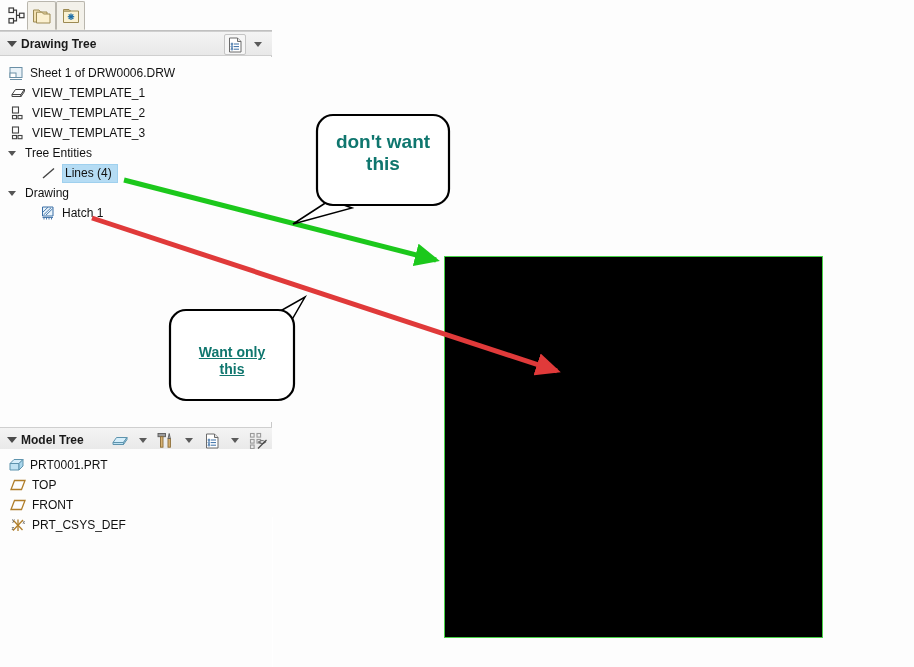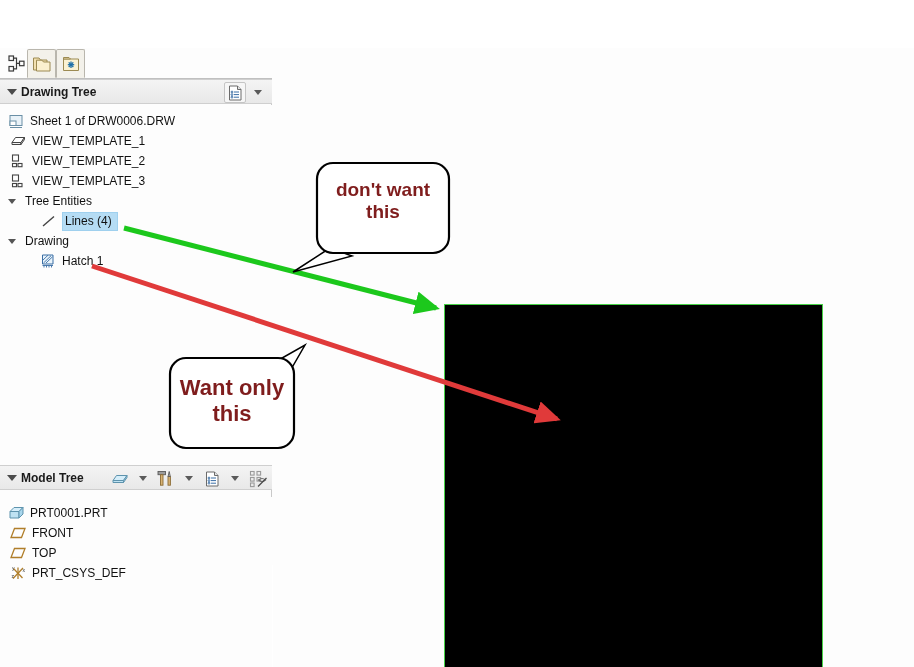--- a/index.html
+++ b/index.html
@@ -6,21 +6,21 @@
   html, body {
     margin: 0; padding: 0;
     width: 914px; height: 667px;
     overflow: hidden;
     background: #ffffff;
     font-family: "Liberation Sans", sans-serif;
     font-size: 12px;
     color: #1a1a1a;
   }
 
-  #root { position: relative; width: 914px; height: 517px; background: #fdfdfd; margin-top: 48px; }
+  #root { position: relative; width: 914px; height: 517px; background: #fdfdfd; }
 
   
   #left-panel {
     position: absolute; left: 0; top: 0; width: 272px; height: 667px;
     background: #fdfdfd;
     border-right: 1px solid #c9c9c9;
   }
 
   
   #tabstrip {
@@ -70,21 +70,21 @@
   }
   .hdr-btn.plain { background: transparent; border: none; }
   .caret {
     width: 0; height: 0; margin: 0 3px;
     border-left: 4px solid transparent;
     border-right: 4px solid transparent;
     border-top: 5px solid #5a5a5a;
   }
 
   #drawing-tree-header { top: 31px; }
-  #model-tree-header { top: 417px; }
+  #model-tree-header { top: 427px; }
 
   
   .tree-body { position: absolute; left: 0; width: 272px; background: #fdfdfd; padding-top: 6px; }
   #drawing-tree-body { top: 57px; height: 365px; }
   #model-tree-body { top: 449px; height: 218px; }
 
   .tree-row {
     display: flex; align-items: center; height: 20px;
     padding-left: 6px; white-space: nowrap;
   }
@@ -112,25 +112,25 @@
   }
   #black-rect {
     position: absolute; left: 171px; top: 256px; width: 379px; height: 382px;
     background: #000000; border: 1px solid #46d246;
   }
   #overlay { position: absolute; left: 0; top: 0; width: 914px; height: 667px; pointer-events: none; }
 
   .callout-text {
     position: absolute; text-align: center;
     font-family: "Liberation Sans", sans-serif;
-    font-weight: bold; color: #7f1d1d;
+    font-weight: bold; color: #0f766e;
     line-height: 1.18;
   }
   #callout-1-text { left: 322px; top: 131px; width: 122px; font-size: 19px; }
-  #callout-2-text { left: 174px; top: 327px; width: 116px; font-size: 22px; }
+  #callout-2-text { left: 174px; top: 344px; width: 116px; font-size: 14px; text-decoration: underline; }
 </style>
 </head>
 <body>
 
 <div id="root">
 
   <div id="left-panel">
 
     <div id="tabstrip">
       <div id="tab-0" class="tab-btn">
@@ -336,29 +336,29 @@
             </svg>
           </span>
           <span class="lbl">PRT0001.PRT</span>
         </div>
         <div class="tree-row indent-1">
           <span class="ico">
             <svg width="17" height="17" viewBox="0 0 17 17">
               <path d="M4.5 3.5 L15 3.5 L11.5 12.5 L1 12.5 Z" fill="none" stroke="#b07e2a" stroke-width="1.3"></path>
             </svg>
           </span>
+          <span class="lbl">TOP</span>
+        </div>
+        <div class="tree-row indent-1">
+          <span class="ico">
+            <svg width="17" height="17" viewBox="0 0 17 17">
+              <path d="M4.5 3.5 L15 3.5 L11.5 12.5 L1 12.5 Z" fill="none" stroke="#b07e2a" stroke-width="1.3"></path>
+            </svg>
+          </span>
           <span class="lbl">FRONT</span>
-        </div>
-        <div class="tree-row indent-1">
-          <span class="ico">
-            <svg width="17" height="17" viewBox="0 0 17 17">
-              <path d="M4.5 3.5 L15 3.5 L11.5 12.5 L1 12.5 Z" fill="none" stroke="#b07e2a" stroke-width="1.3"></path>
-            </svg>
-          </span>
-          <span class="lbl">TOP</span>
         </div>
         <div class="tree-row indent-1">
           <span class="ico">
             <svg width="17" height="17" viewBox="0 0 17 17">
               <g stroke="#b07e2a" stroke-width="1.3" fill="none">
                 <line x1="3" y1="13.5" x2="13" y2="3"></line>
                 <line x1="3.5" y1="3.5" x2="12.5" y2="13"></line>
                 <line x1="8" y1="2.5" x2="8" y2="14"></line>
               </g>
               <text x="2" y="5.4" font-size="5" fill="#333" font-family="Liberation Sans, sans-serif">y</text>

